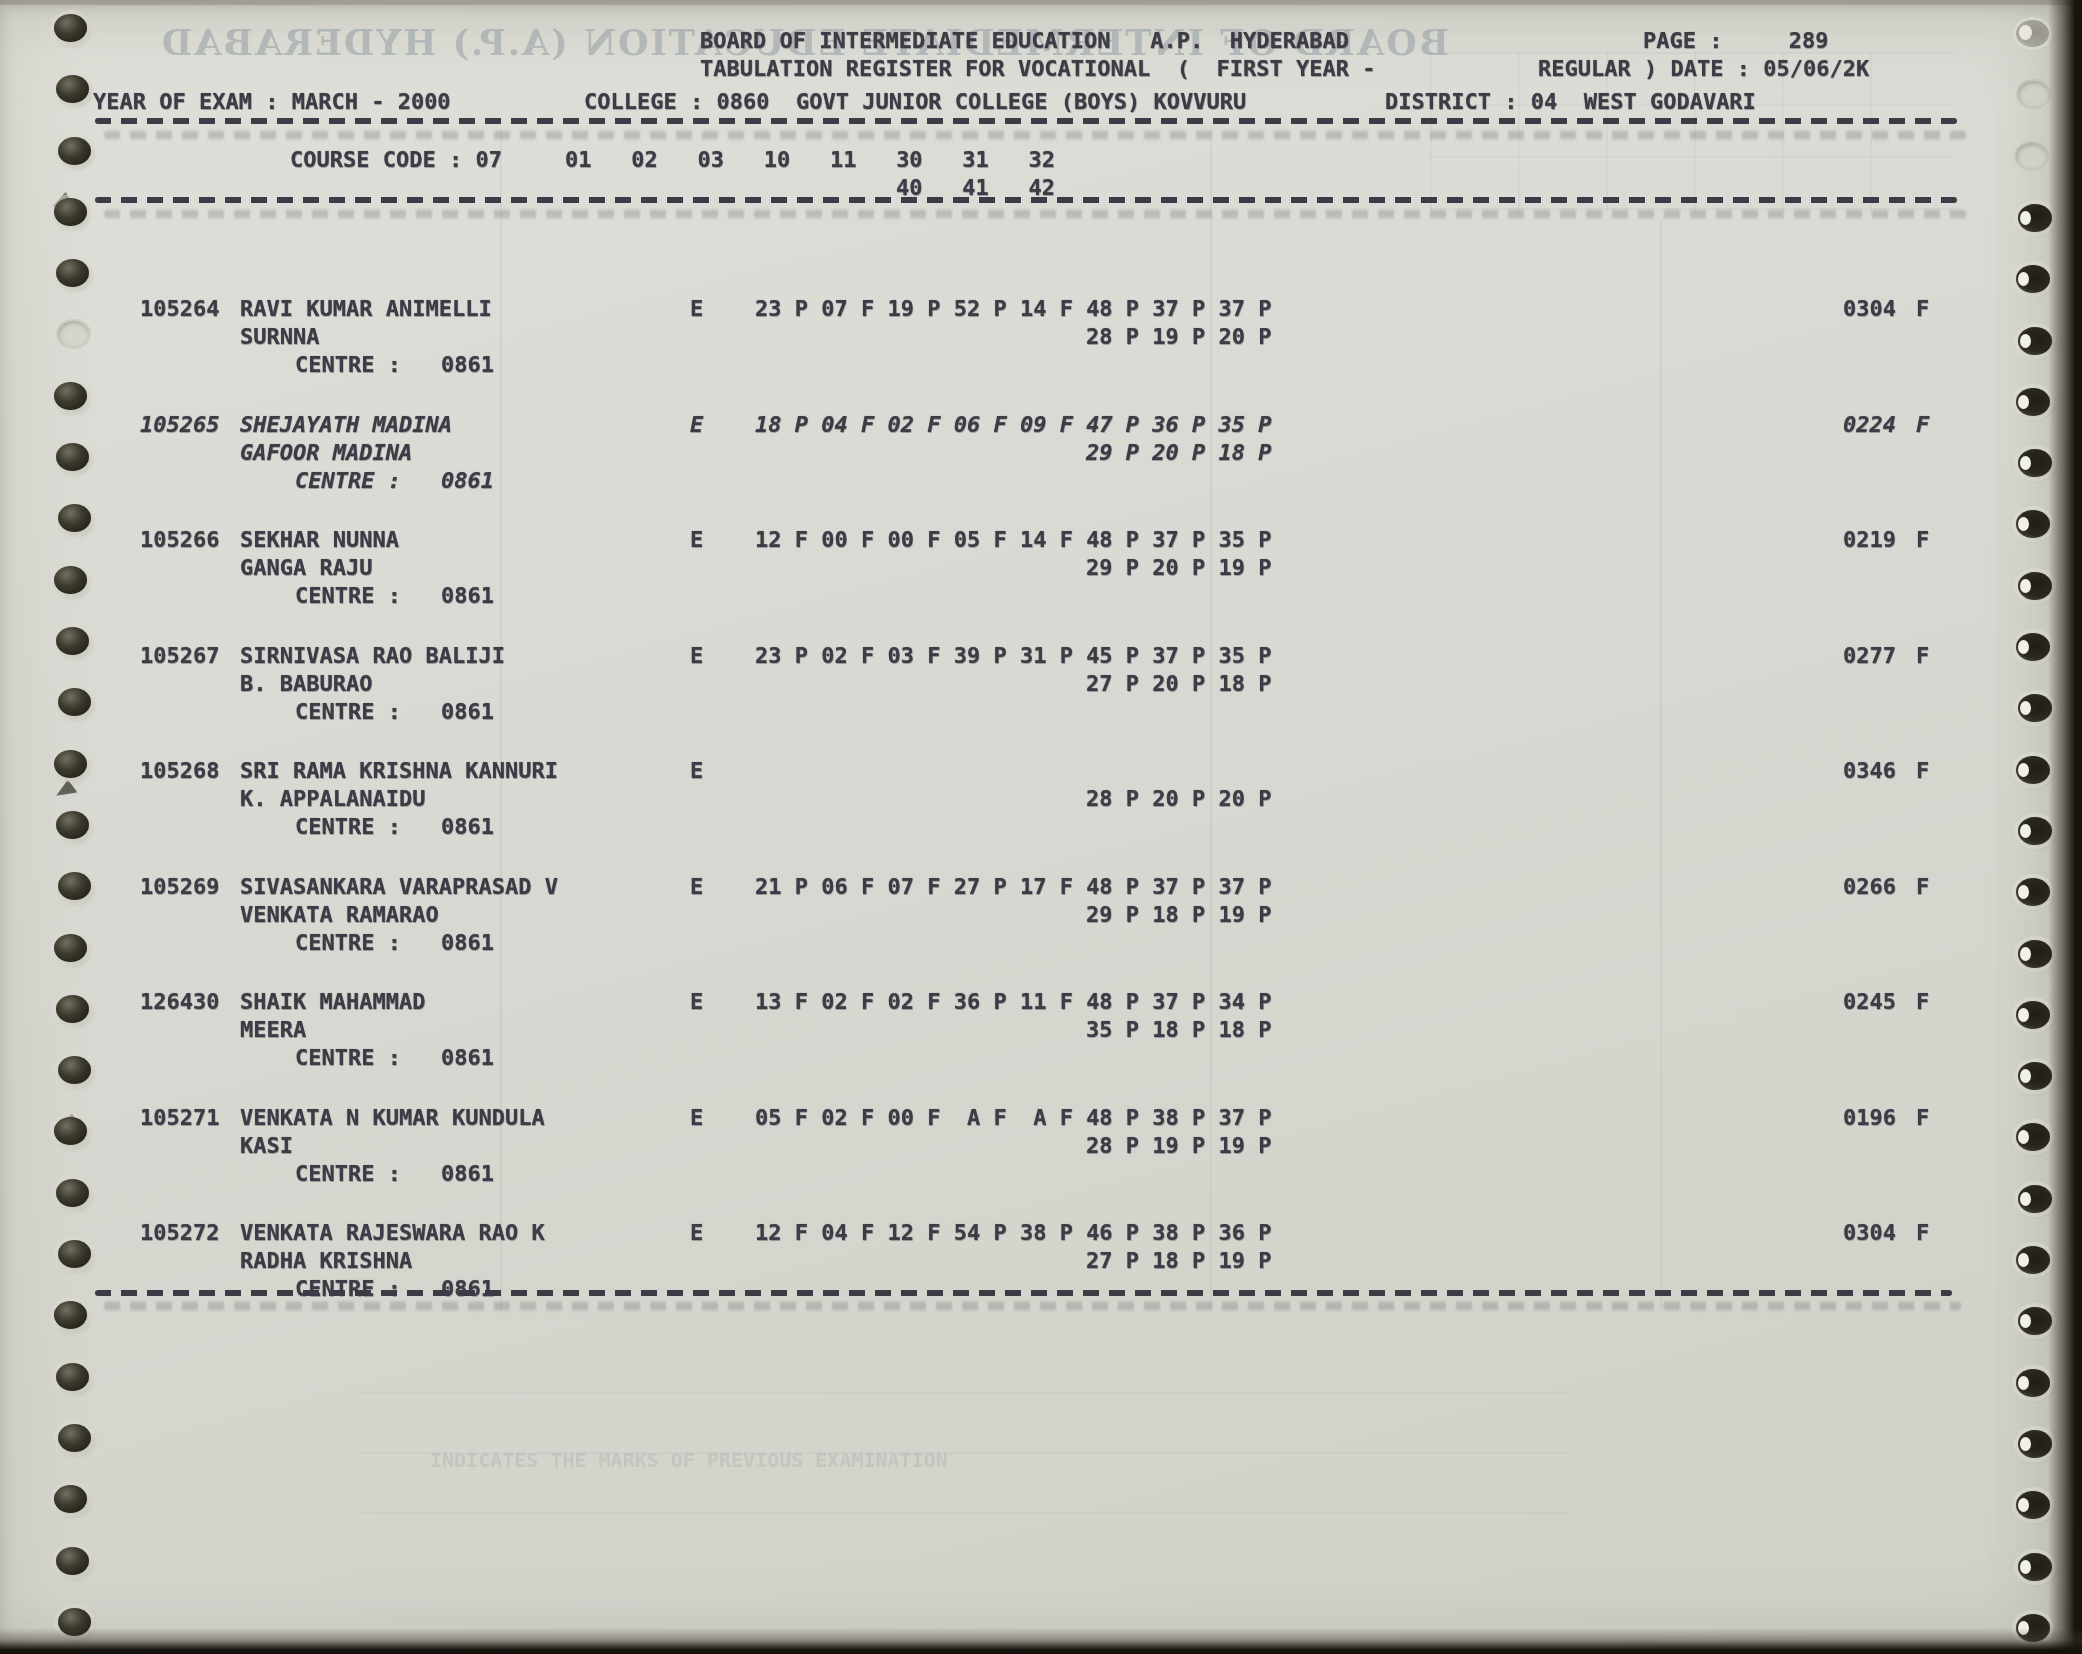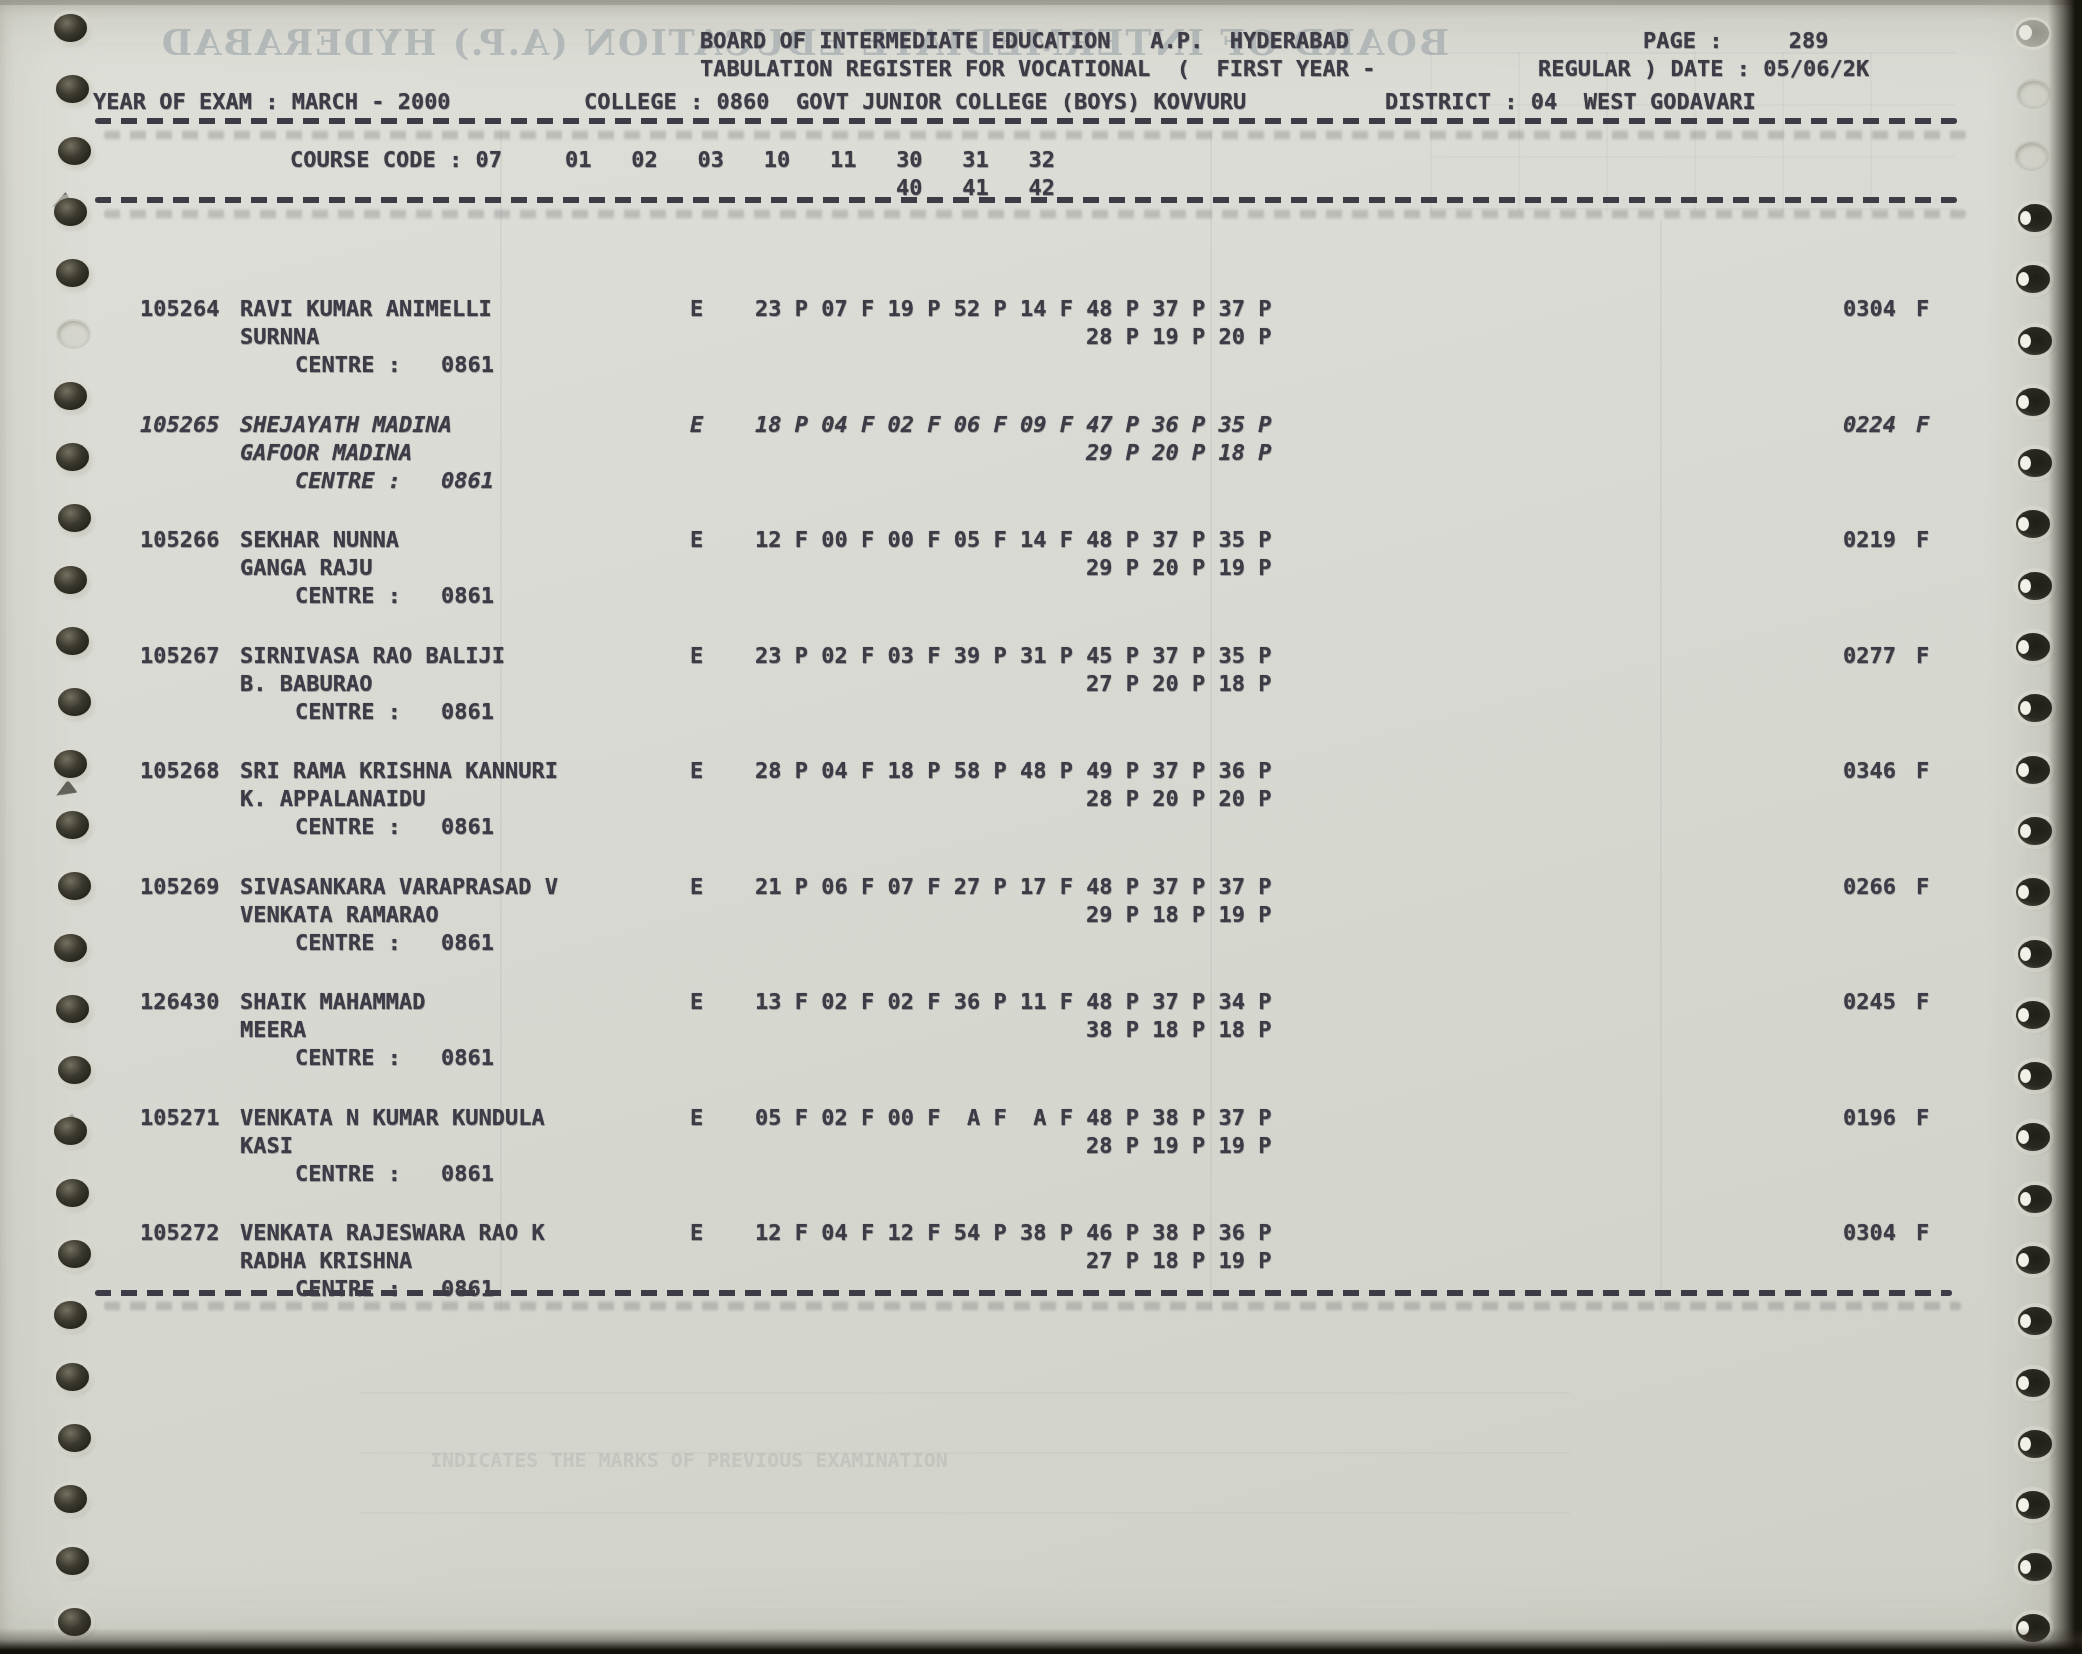--- a/index.html
+++ b/index.html
@@ -171,21 +171,20 @@
     <div class="t rec-total">0277</div>
     <div class="t rec-result">F</div>
   </div>
         <div class="rec" style="top: 757px;">
     <div class="t rec-regd">105268</div>
     <div class="t rec-name">SRI RAMA KRISHNA KANNURI</div>
     <div class="t rec-parent">K. APPALANAIDU</div>
     <div class="t rec-centre-label">CENTRE :</div>
     <div class="t rec-centre-val">0861</div>
     <div class="t rec-med">E</div>
-    <div class="t rec-m1">28 P 04 F 18 P 58 P 48 P 49 P 37 P 36 P</div>
     <div class="t rec-m2">28 P 20 P 20 P</div>
     <div class="t rec-total">0346</div>
     <div class="t rec-result">F</div>
   </div>
         <div class="rec" style="top: 873px;">
     <div class="t rec-regd">105269</div>
     <div class="t rec-name">SIVASANKARA VARAPRASAD V</div>
     <div class="t rec-parent">VENKATA RAMARAO</div>
     <div class="t rec-centre-label">CENTRE :</div>
     <div class="t rec-centre-val">0861</div>
@@ -196,21 +195,21 @@
     <div class="t rec-result">F</div>
   </div>
         <div class="rec" style="top: 988px;">
     <div class="t rec-regd">126430</div>
     <div class="t rec-name">SHAIK MAHAMMAD</div>
     <div class="t rec-parent">MEERA</div>
     <div class="t rec-centre-label">CENTRE :</div>
     <div class="t rec-centre-val">0861</div>
     <div class="t rec-med">E</div>
     <div class="t rec-m1">13 F 02 F 02 F 36 P 11 F 48 P 37 P 34 P</div>
-    <div class="t rec-m2">38 P 18 P 18 P</div>
+    <div class="t rec-m2">35 P 18 P 18 P</div>
     <div class="t rec-total">0245</div>
     <div class="t rec-result">F</div>
   </div>
         <div class="rec" style="top: 1104px;">
     <div class="t rec-regd">105271</div>
     <div class="t rec-name">VENKATA N KUMAR KUNDULA</div>
     <div class="t rec-parent">KASI</div>
     <div class="t rec-centre-label">CENTRE :</div>
     <div class="t rec-centre-val">0861</div>
     <div class="t rec-med">E</div>

